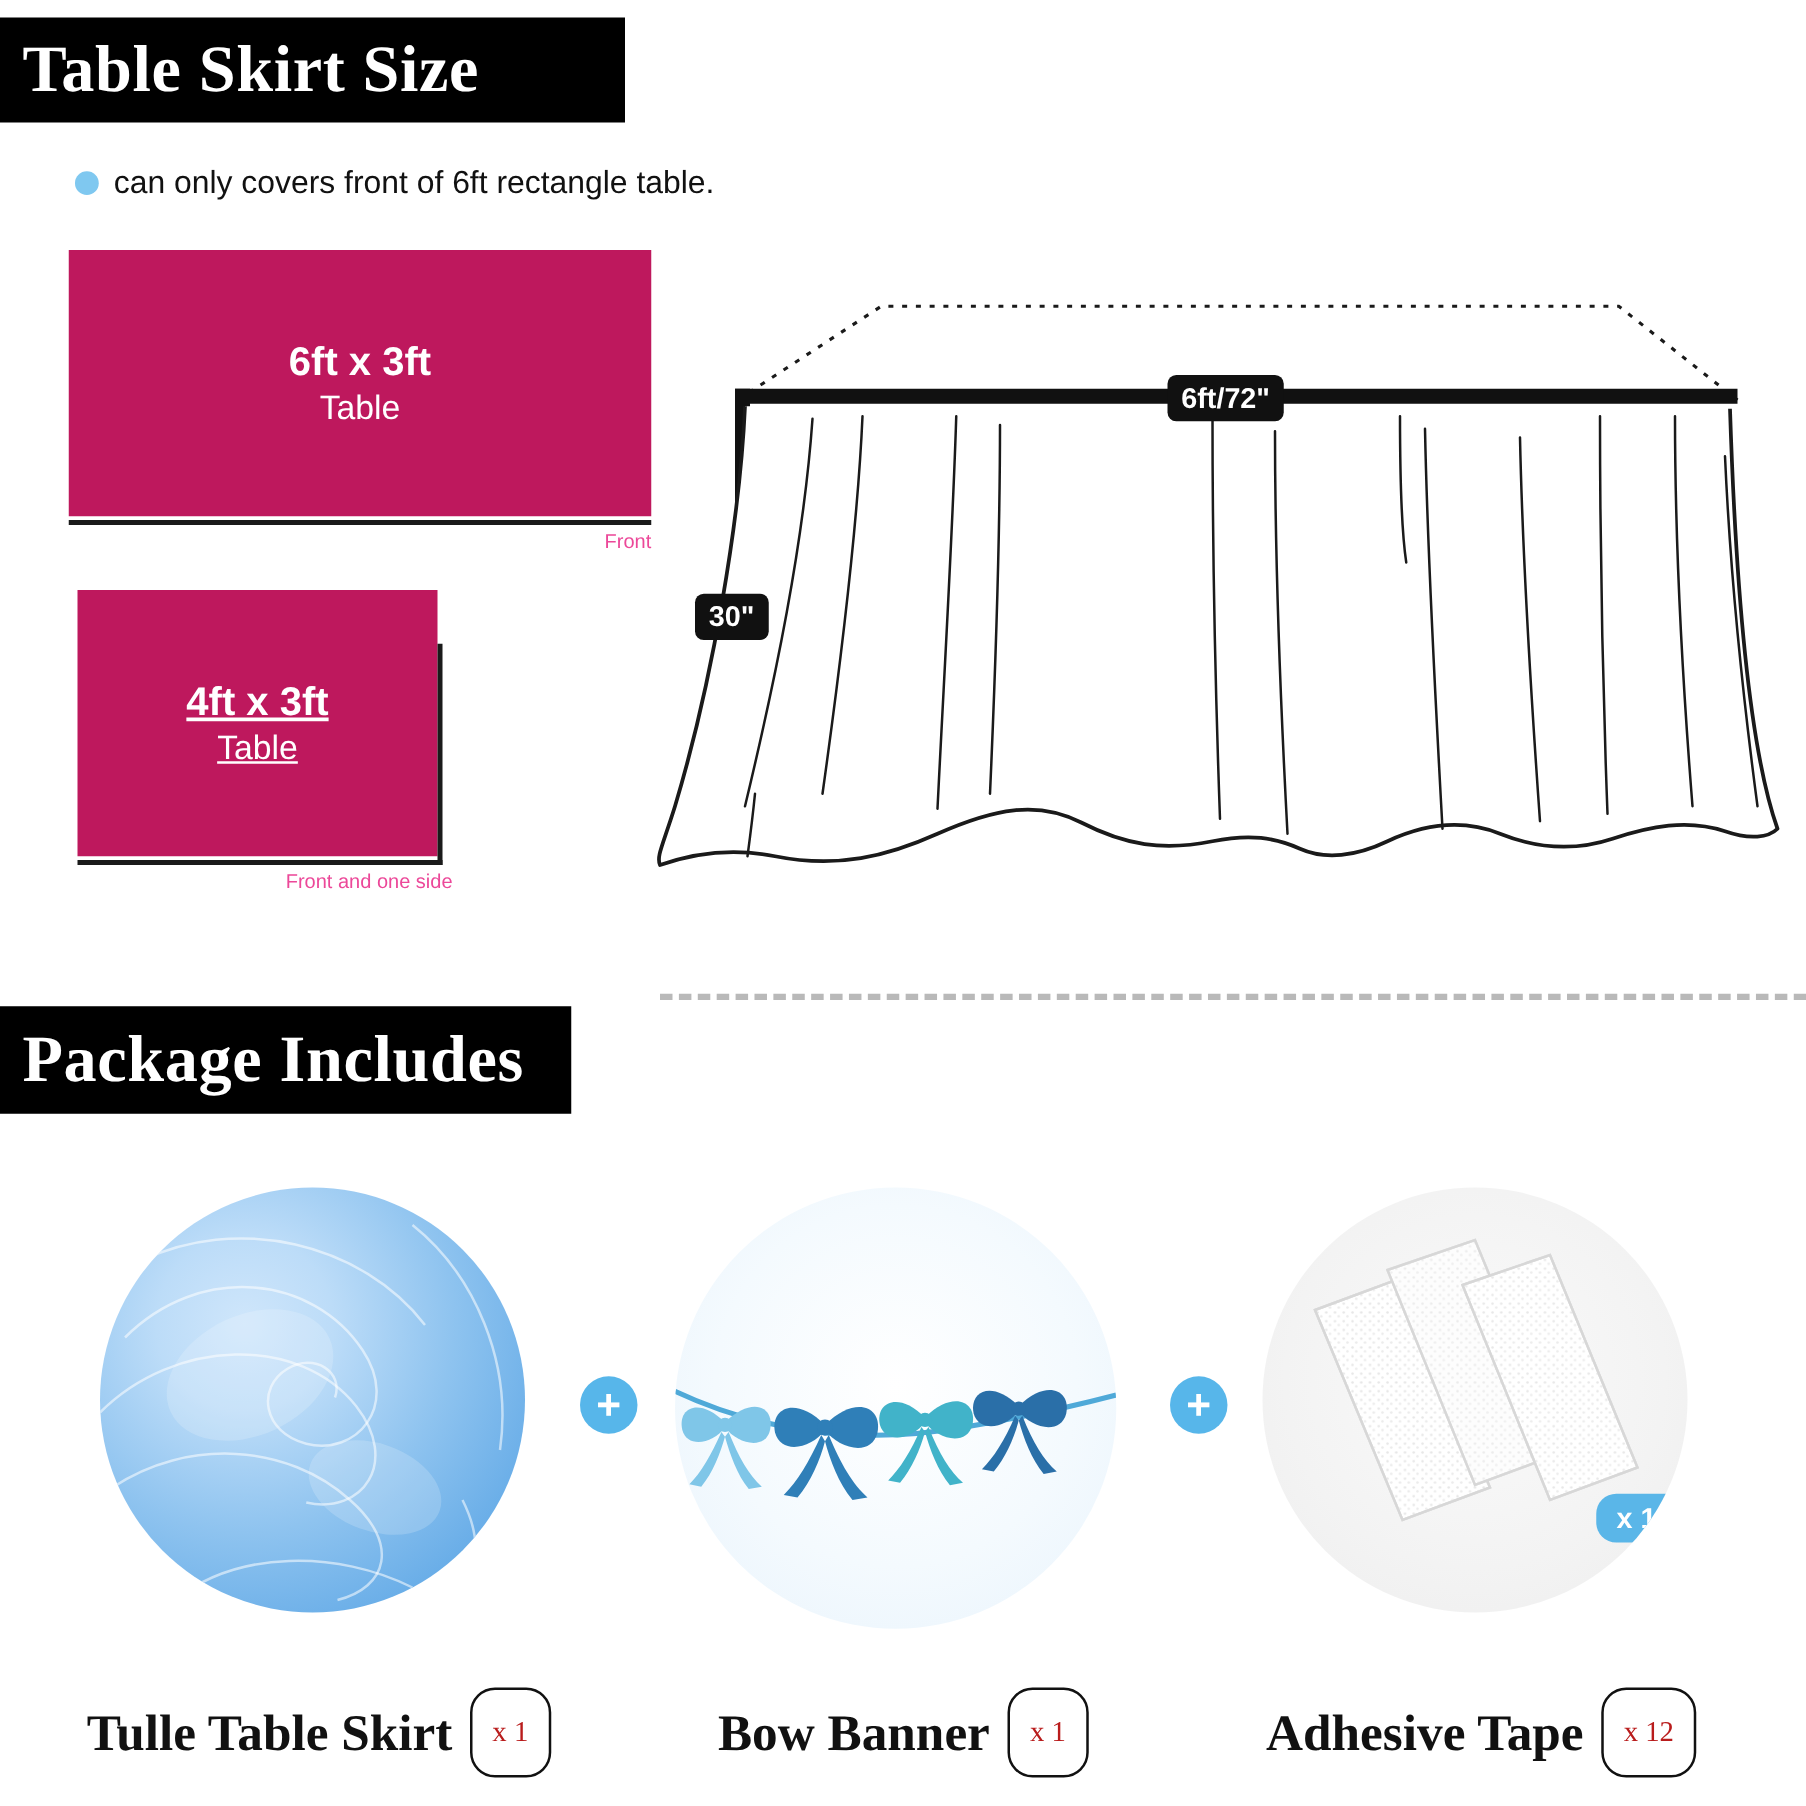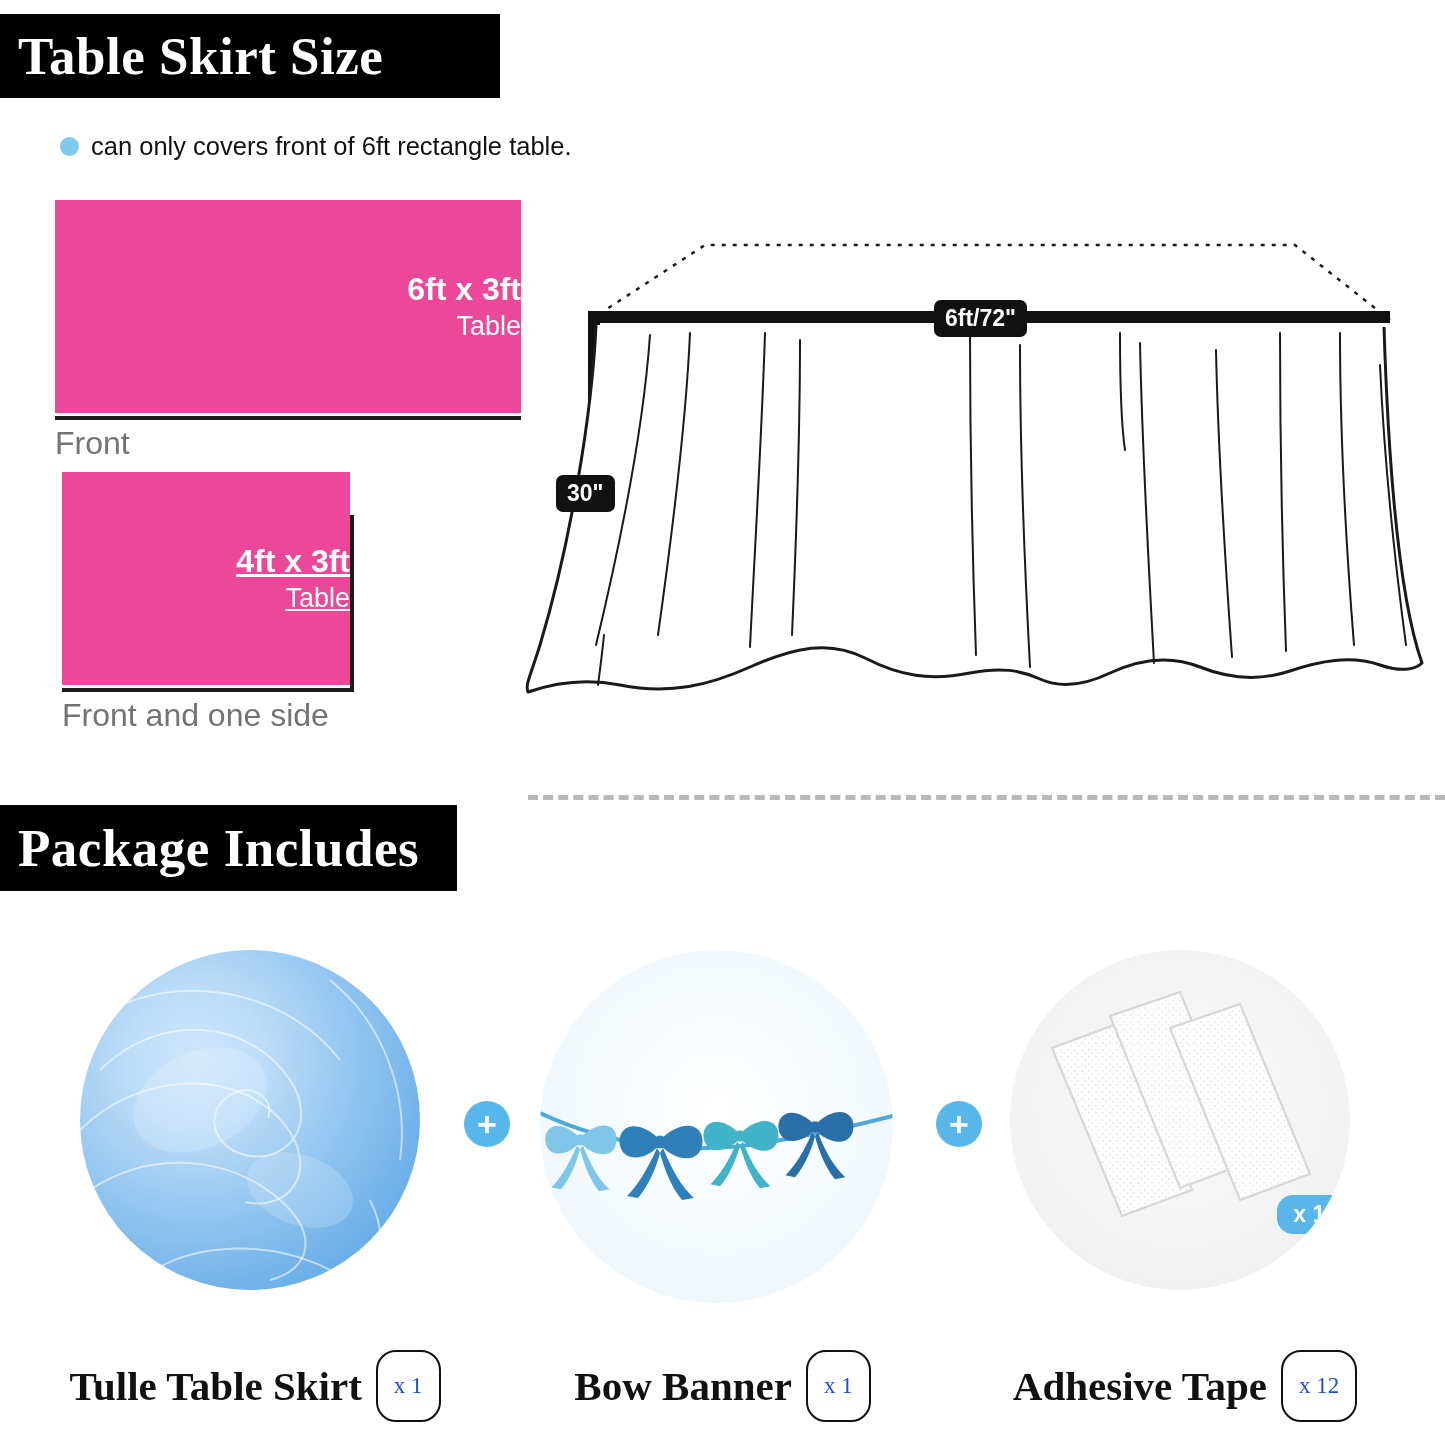--- a/index.html
+++ b/index.html
@@ -61,42 +61,42 @@
     display: flex;
     align-items: center;
     white-space: nowrap;
   }
   .bullet-item + .bullet-item { margin-left: 30px; }
 
   
   .tbl-block { position: absolute; }
 
   .tbl-rect {
-    background: #ec4899;
+    background: #be185d;
     color: #ffffff;
     display: flex;
     flex-direction: column;
-    align-items: flex-end;
+    align-items: center;
     justify-content: center;
     box-sizing: border-box;
   }
   .tbl-rect .size {
     font-size: 32px;
     font-weight: bold;
     line-height: 1.25;
   }
   .tbl-rect .sub {
     font-size: 27px;
     font-weight: normal;
     line-height: 1.3;
   }
   .tbl-caption {
-    text-align: left;
-    font-size: 32px;
-    color: #737373;
+    text-align: right;
+    font-size: 16px;
+    color: #ec4899;
     margin-top: 8px;
   }
   .edge-line {
     background: #1a1a1a;
   }
 
   #block6 { left: 55px; top: 200px; }
   #rect6 { width: 466px; height: 213px; }
   #edge6-bottom {
     position: absolute; left: 0; top: 216px;
@@ -168,21 +168,21 @@
     color: #111;
     white-space: nowrap;
   }
   .pkg-qty {
     margin-left: 14px;
     border: 2px solid #111;
     border-radius: 20px;
     font-size: 23px;
     font-family: "Liberation Serif", serif;
     padding: 21px 16px;
-    color: #1d4ed8;
+    color: #b91c1c;
     white-space: nowrap;
   }
 
   #item1 { left: 80px; top: 950px; width: 350px; }
   #item2 { left: 540px; top: 950px; width: 365px; }
   #item3 { left: 1010px; top: 950px; width: 350px; }
 
   #circle1 {
     width: 340px; height: 340px;
     background:

